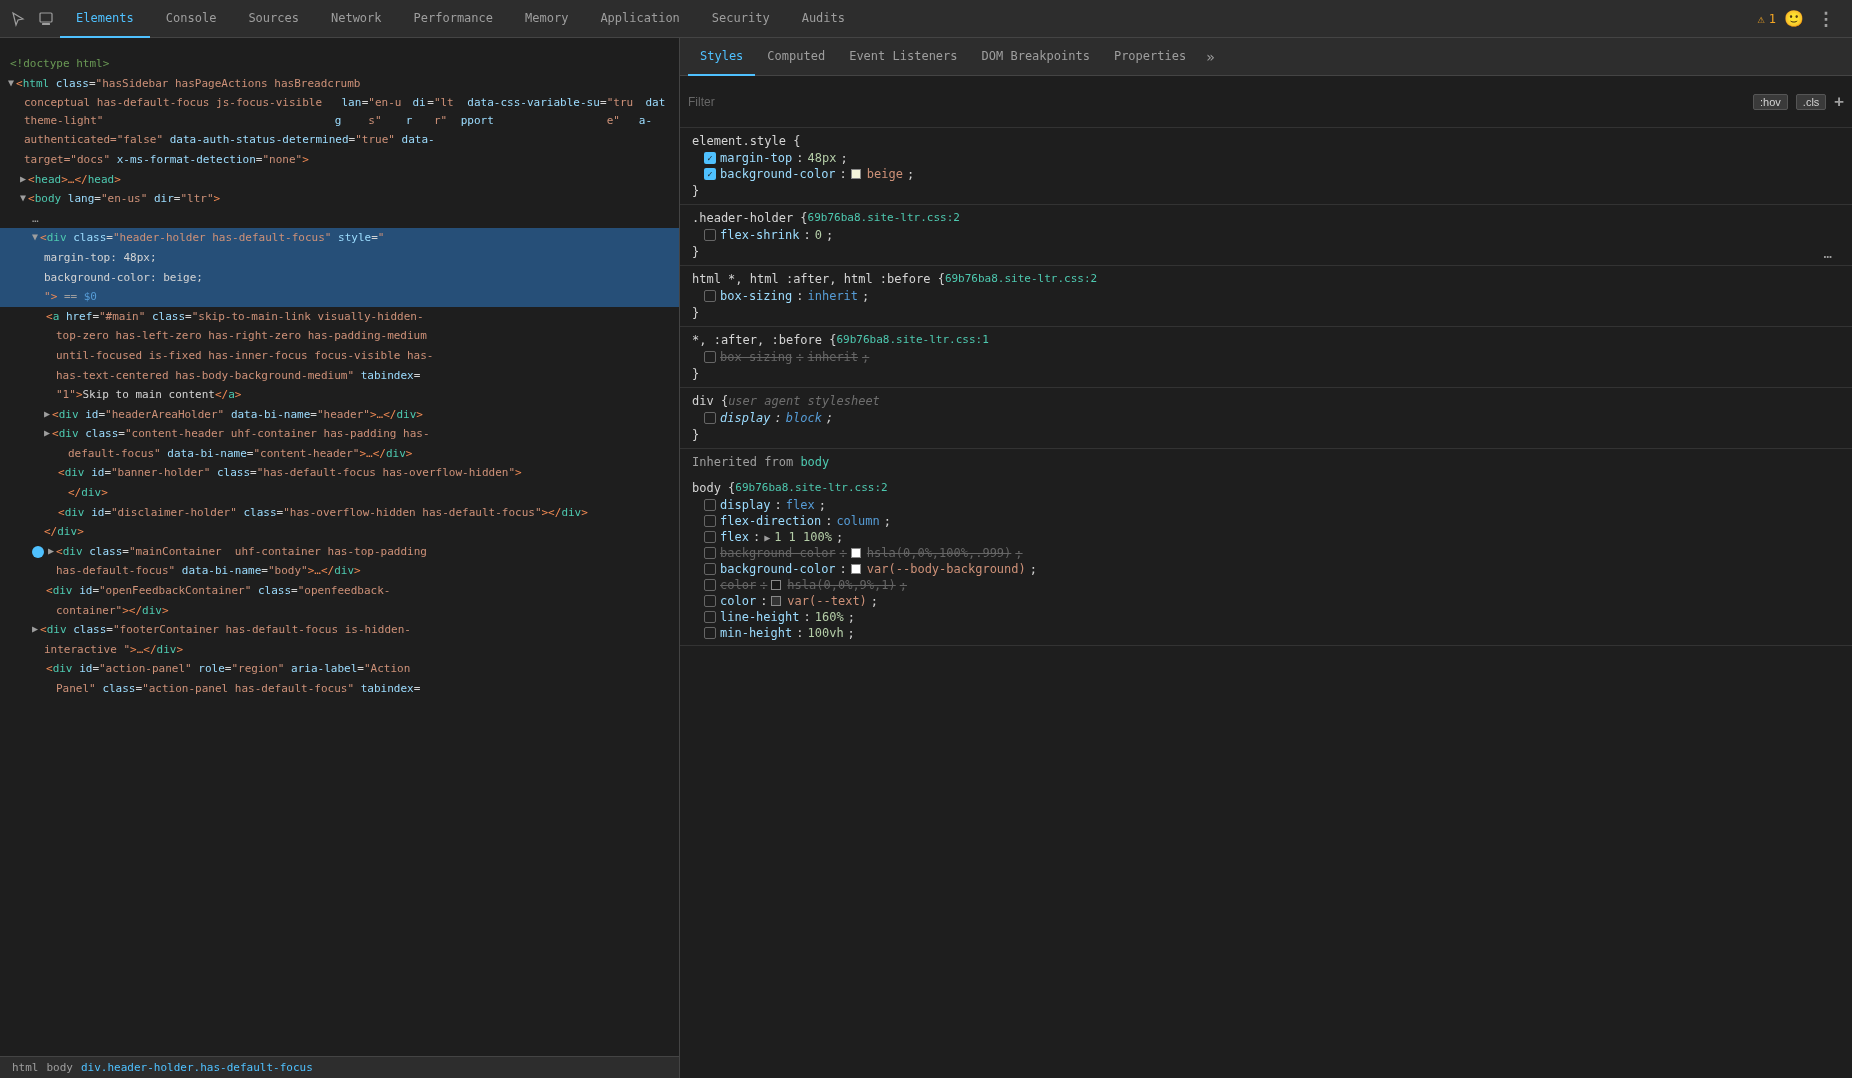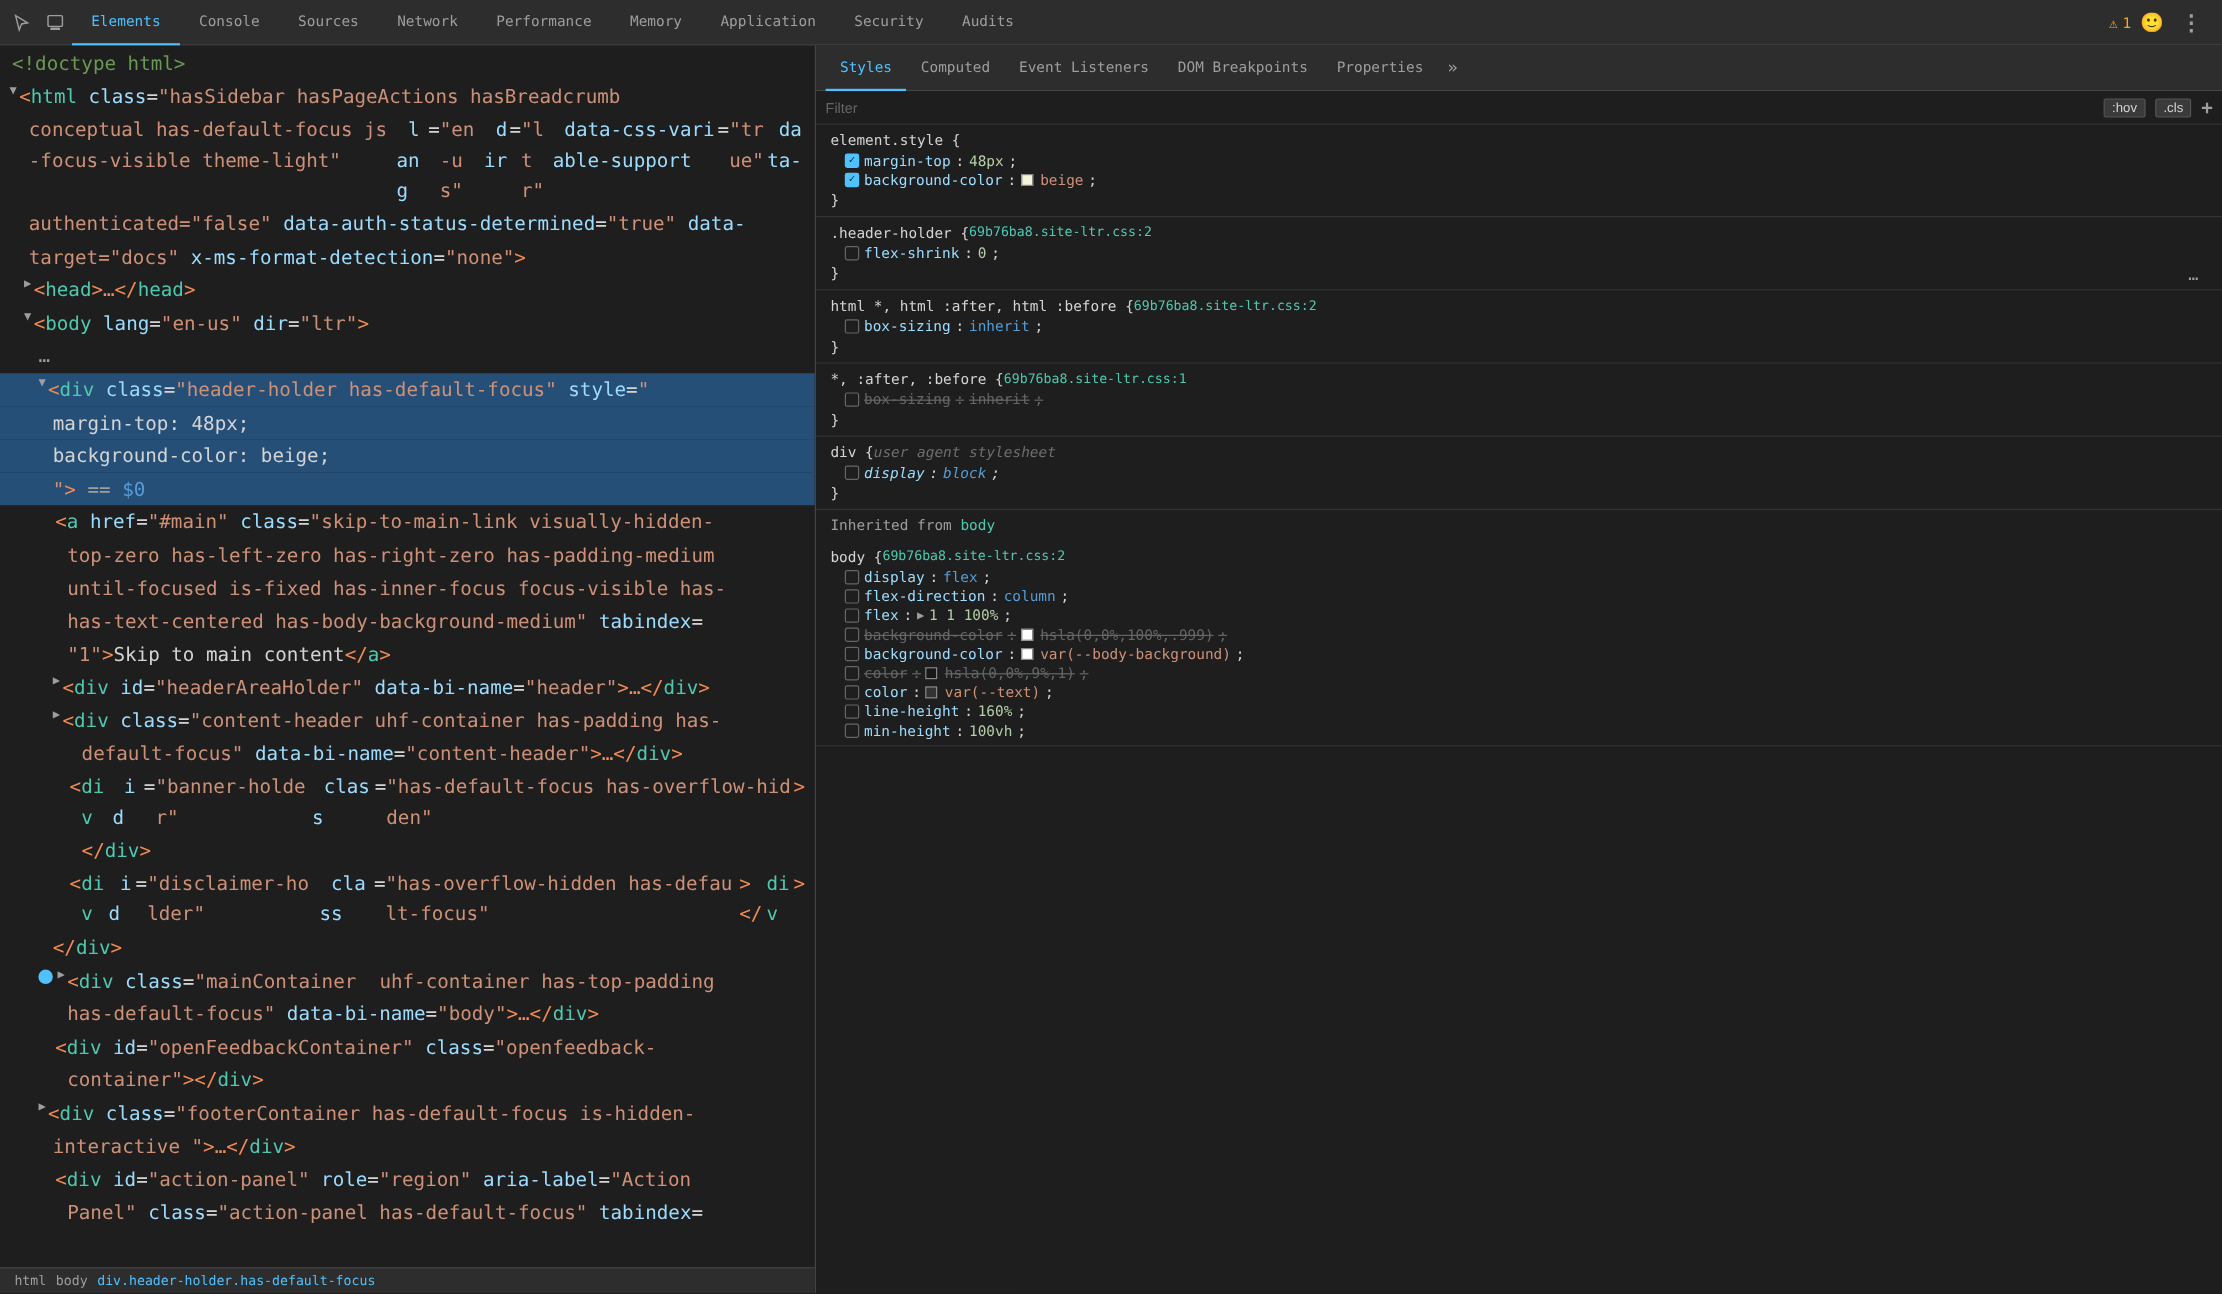--- a/index.html
+++ b/index.html
@@ -76,23 +76,23 @@
       display: flex;
       flex-direction: column;
       background: #1e1e1e;
       border-right: 1px solid #444;
       overflow: hidden;
     }
 
     .html-tree {
       flex: 1;
       overflow-y: auto;
-      padding: 1px 0;
+      padding: 16px 0;
       font-family: 'Consolas', 'Monaco', monospace;
-      font-size: 16px;
+      font-size: 11px;
       line-height: 1.6;
     }
 
     .html-tree::-webkit-scrollbar { width: 6px; }
     .html-tree::-webkit-scrollbar-track { background: #1e1e1e; }
     .html-tree::-webkit-scrollbar-thumb { background: #444; border-radius: 3px; }
 
     .tree-line {
       padding: 1px 8px;
       white-space: pre-wrap;
@@ -192,21 +192,21 @@
       padding: 0 8px;
       font-size: 14px;
     }
 
     
     .filter-bar {
       display: flex;
       align-items: center;
       background: #1e1e1e;
       border-bottom: 1px solid #333;
-      padding: 4px 8px;
+      padding: 16px 8px;
       gap: 8px;
     }
     .filter-input {
       background: transparent;
       border: none;
       outline: none;
       color: #d4d4d4;
       font-size: 12px;
       flex: 1;
     }

